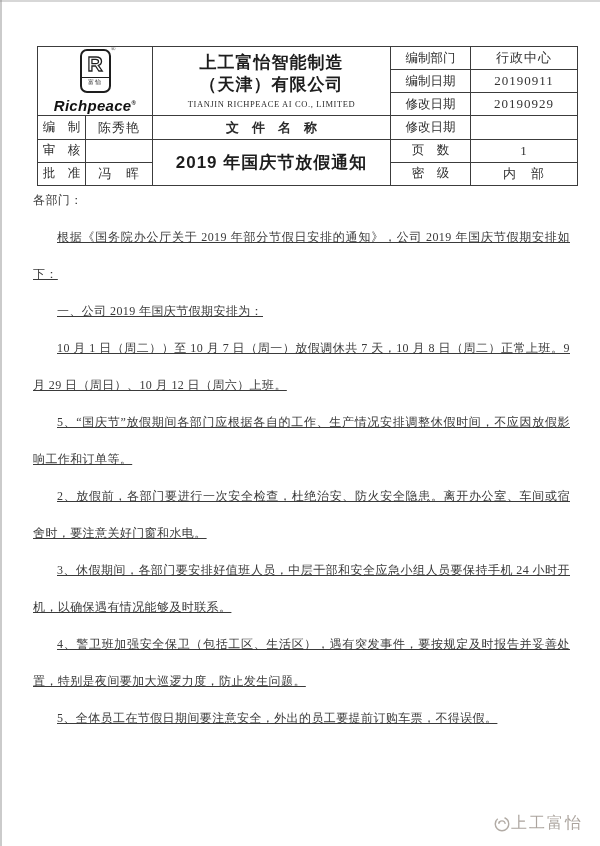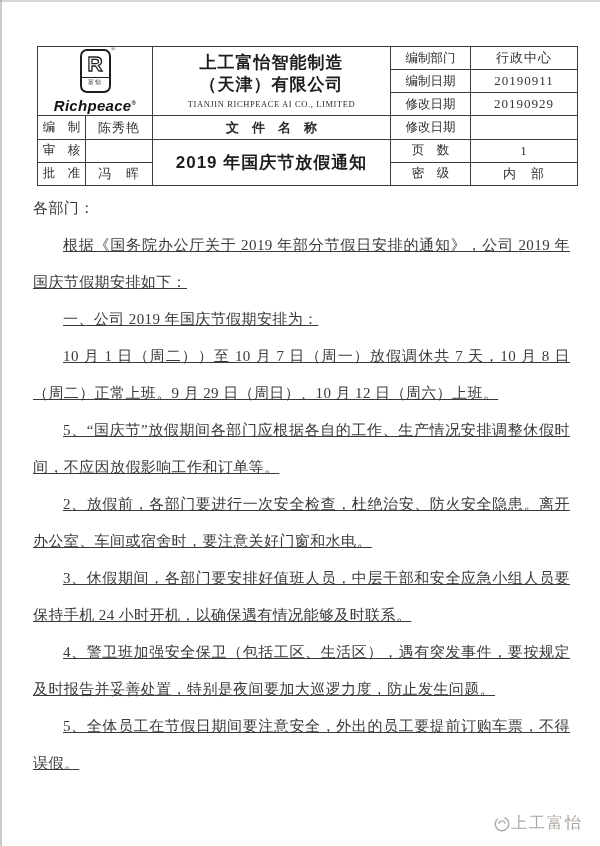--- a/index.html
+++ b/index.html
@@ -89,22 +89,22 @@
     margin-top: 4px;
     font-family: "Liberation Sans", "DejaVu Sans", sans-serif;
     font-weight: 700; font-style: italic; font-size: 15px; color: #111;
     letter-spacing: 0.3px;
   }
   .brand sup { font-size: 6px; font-style: normal; }
 
   
   .doc-body {
     position: absolute;
-    left: 33px; right: 30px; top: 190px;
-    font-size: 15px;
+    left: 33px; right: 30px; top: 182px;
+    font-size: 12px;
     line-height: 37px;
     text-align: justify;
     color: #3a3a3a;
     letter-spacing: 0.4px;
   }
   .doc-body p { margin: 0; }
   .para { text-indent: 2em; text-decoration: underline; }
 
   
   .watermark {

